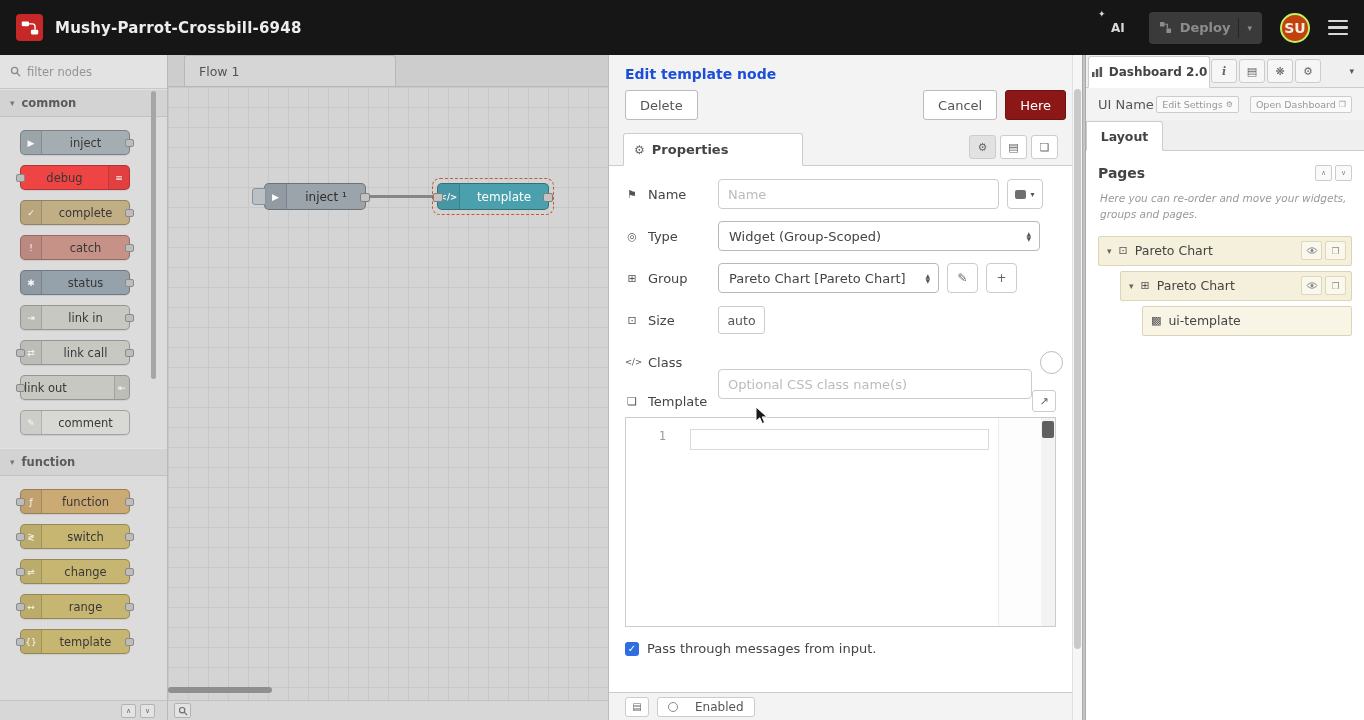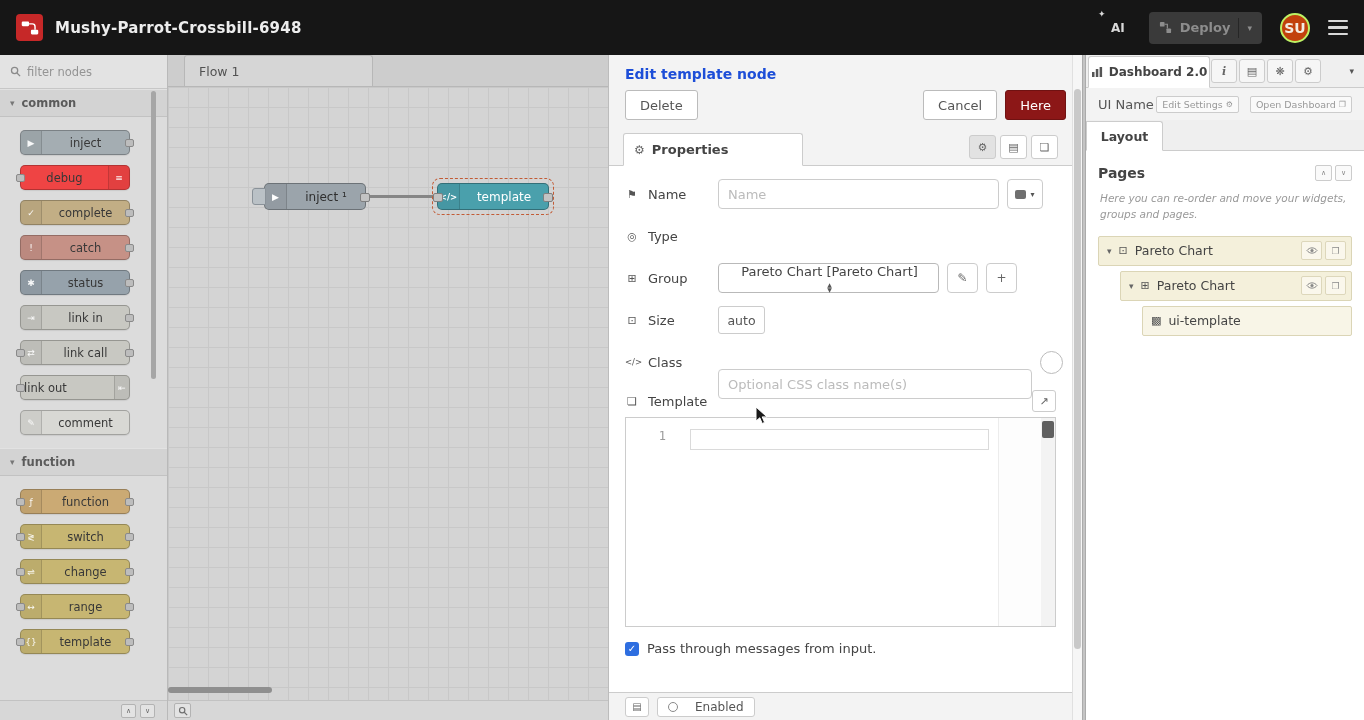--- a/index.html
+++ b/index.html
@@ -36,21 +36,21 @@
   .nlabel { flex:1; text-align:center; padding:0 3px; white-space:nowrap; }
   .port { position:absolute; top:8px; width:9px; height:8px; background:#bdbdbd; border:1px solid #8a8a8a; border-radius:2px; }
   .port.pl { left:-5px; } .port.pr { right:-5px; }
   .p-scroll { position:absolute; top:36px; right:11px; width:5px; height:288px; background:#a6a6a6; border-radius:3px; }
   .p-foot { position:absolute; bottom:0; left:0; right:0; height:20px; background:#d7d7d7; border-top:1px solid #c2c2c2; display:flex; align-items:center; justify-content:flex-end; gap:4px; padding:0 12px; }
   .tiny-btn { width:15px; height:14px; border:1px solid #b3b3b3; background:#e3e3e3; border-radius:2px; font-size:7px; color:#666; display:flex; align-items:center; justify-content:center; }
 
   
   .ws { position:absolute; top:55px; left:168px; width:440px; bottom:0; }
   .ws-tabs { height:32px; background:#cdcdcd; border-bottom:1px solid #b7b7b7; display:flex; align-items:flex-end; }
-  .ws-tab { width:189px; height:31px; margin-left:16px; background:#d6d6d6; border:1px solid #b7b7b7; border-bottom:none; border-radius:3px 3px 0 0; display:flex; align-items:center; padding-left:14px; font-size:12.5px; color:#525252; }
+  .ws-tab { width:212px; height:31px; margin-left:16px; background:#d6d6d6; border:1px solid #b7b7b7; border-bottom:none; border-radius:3px 3px 0 0; display:flex; align-items:center; padding-left:14px; font-size:12.5px; color:#525252; }
   .canvas { position:absolute; top:32px; left:0; right:0; bottom:20px; background-color:#d4d4d4;
     background-image:linear-gradient(#c8c8c8 1px,transparent 1px),linear-gradient(90deg,#c8c8c8 1px,transparent 1px);
     background-size:20px 20px; overflow:hidden; }
   .fnode { position:absolute; height:27px; border-radius:5px; border:1px solid rgba(0,0,0,.3); display:flex; align-items:center; }
   .fnode.inject { left:96px; top:96px; width:102px; }
   .inj-btn { position:absolute; left:-13px; top:4px; width:14px; height:17px; background:#bac1c6; border:1px solid #8a9299; border-radius:3px 0 0 3px; }
   .ficon { width:22px; align-self:stretch; display:flex; align-items:center; justify-content:center; font-size:9px; color:#fff; border-right:1px solid rgba(0,0,0,.15); background:rgba(0,0,0,.05); border-radius:4px 0 0 4px; }
   .flabel { flex:1; text-align:center; font-size:12px; color:#2f2f2f; padding:0 4px; white-space:nowrap; }
   .fnode.template { left:269px; top:96px; width:112px; }
   .fnode.template .flabel { color:#fff; }
@@ -84,21 +84,21 @@
   .fctrl { flex:1; display:flex; align-items:center; gap:8px; }
   .nr-input { height:30px; border:1px solid #ccc; border-radius:4px; font-size:13px; color:#444; padding:0 9px; font-family:inherit; outline:none; background:#fff; }
   .nr-input::placeholder { color:#bbb; }
   .name-input { width:281px; }
   .icon-pick { width:36px; height:30px; border:1px solid #ccc; border-radius:4px; background:#fff; display:flex; align-items:center; justify-content:center; gap:4px; }
   .ip-sq { width:11px; height:9px; background:#6f6f6f; border-radius:2px; }
   .ip-caret { font-size:8px; color:#555; }
   .nr-select { height:30px; border:1px solid #b9b9b9; border-radius:4px; background:#fff; display:flex; align-items:center; justify-content:space-between; padding:0 8px 0 10px; font-size:13px; color:#444; }
   .sel-arrows { display:flex; flex-direction:column; line-height:5px; font-size:6px; color:#555; }
   .type-select { width:322px; }
-  .group-select { width:221px;flex-direction:column; }
+  .group-select { width:221px; }
   .sq-btn { width:31px; height:30px; border:1px solid #ccc; border-radius:4px; background:#fff; display:flex; align-items:center; justify-content:center; font-size:12px; color:#666; }
   .auto-btn { width:47px; height:28px; border:1px solid #ccc; border-radius:3px; background:#fff; font-size:12.5px; color:#555; display:flex; align-items:center; justify-content:center; }
   .class-input { width:314px;margin-top:44px; }
   .circ-btn { width:23px; height:23px; border:1px solid #bbb; border-radius:50%; background:#fff; }
   .template-row { height:24px; margin-bottom:4px; display:flex; align-items:center; }
   .expand-btn { margin-left:auto; width:24px; height:22px; border:1px solid #ccc; border-radius:3px; background:#fff; display:flex; align-items:center; justify-content:center; font-size:11px; color:#666; }
   .code-editor { position:relative; height:210px; border:1px solid #ccc; background:#fff; display:flex; }
   .gutter { width:57px; padding-top:11px; text-align:right; padding-right:17px; font-family:"DejaVu Sans Mono","Liberation Mono",monospace; font-size:12px; color:#9b9b9b; }
   .active-line { position:absolute; left:64px; top:11px; width:299px; height:21px; border:1px solid #dadada; }
   .minimap { position:absolute; top:0; bottom:0; right:14px; width:43px; border-left:1px solid #ececec; background:#fdfdfd; }
@@ -359,20 +359,29 @@
             <span class="ip-caret">▾</span>
           </span>
         </div>
       </div>
 
       <div class="frow">
         <div class="flabel2">
           <span class="fic">◎</span>
           <span>Type</span>
         </div>
+        <div class="fctrl">
+          <div class="nr-select type-select">
+            <span>Widget (Group-Scoped)</span>
+            <span class="sel-arrows">
+                <span>▲</span>
+                <span>▼</span>
+              </span>
+          </div>
+        </div>
       </div>
 
       <div class="frow">
         <div class="flabel2">
           <span class="fic">⊞</span>
           <span>Group</span>
         </div>
         <div class="fctrl">
           <div class="nr-select group-select">
             <span>Pareto Chart [Pareto Chart]</span>

